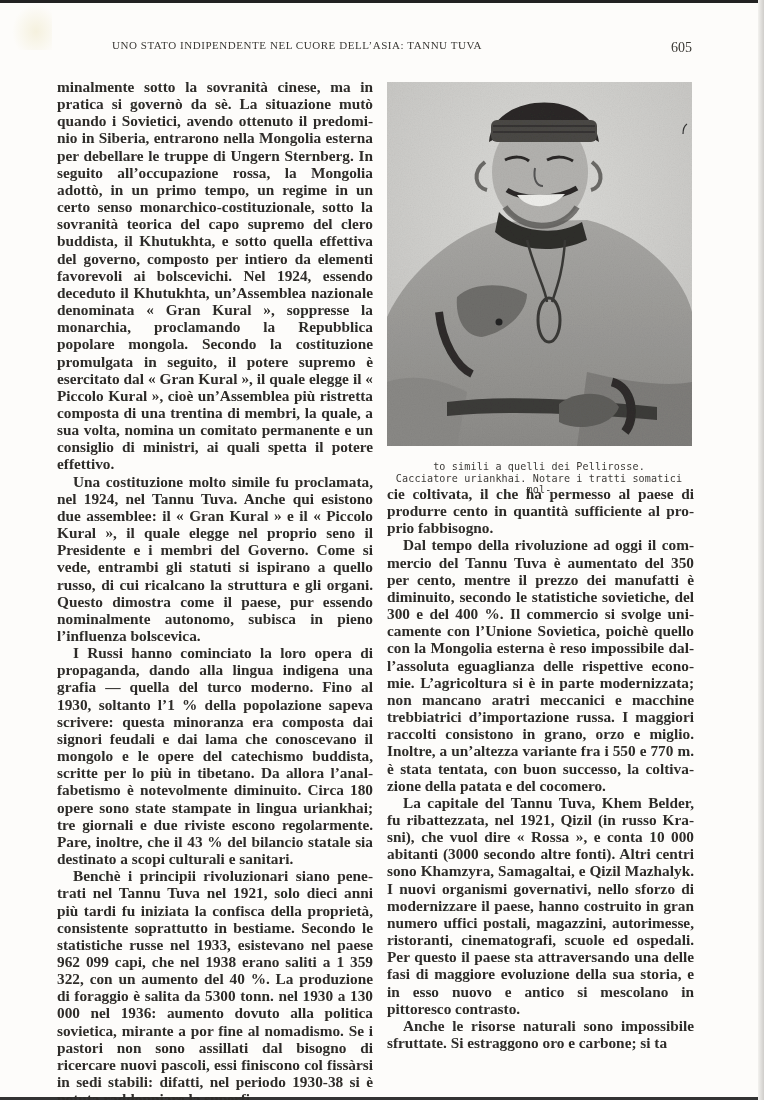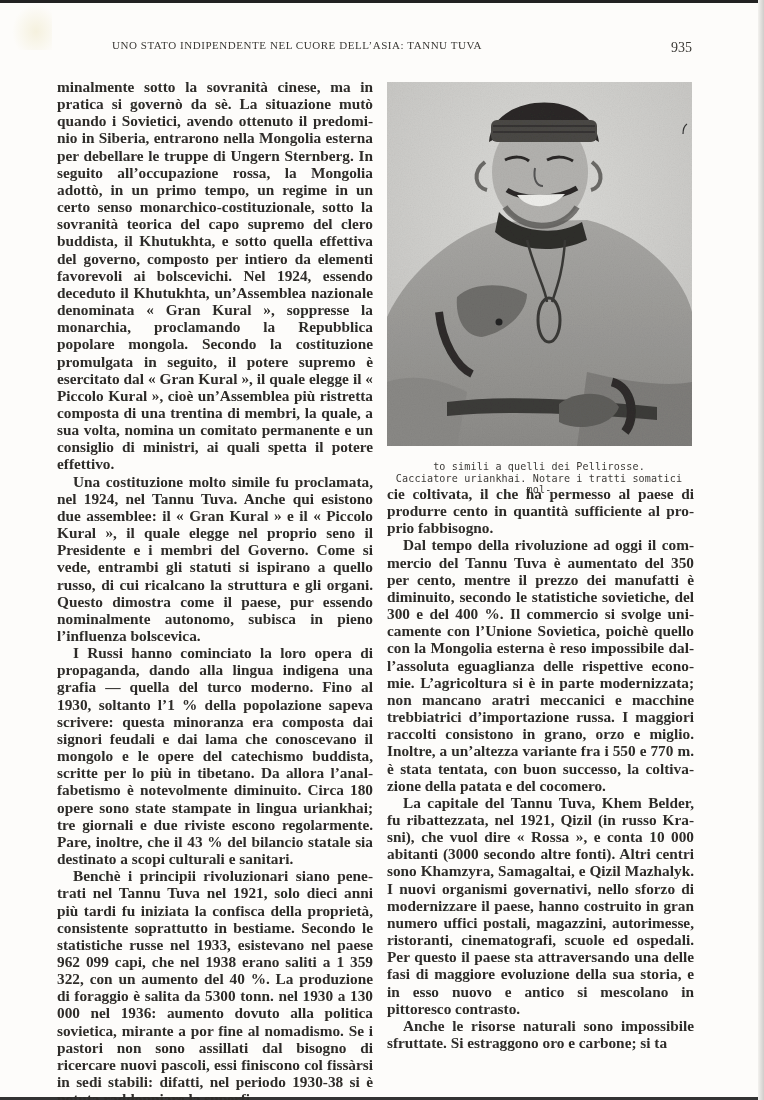--- a/index.html
+++ b/index.html
@@ -38,21 +38,21 @@
 </style>
 </head>
 <body>
 
 <div class="edge-top"></div>
 <div class="edge-bottom"></div>
 <div class="edge-right"></div>
 <div class="stain"></div>
 
 <div class="running-head">UNO STATO INDIPENDENTE NEL CUORE DELL’ASIA: TANNU TUVA</div>
-<div class="page-number">935</div>
+<div class="page-number">605</div>
 
 <div class="col col-left">
   <p>minalmente sotto la sovranità cinese, ma in pratica si governò da sè. La situazione mutò quando i Sovietici, avendo ottenuto il predo­mi­nio in Siberia, entrarono nella Mongolia esterna per debellare le truppe di Ungern Sternberg. In seguito all’occupazione rossa, la Mongolia adottò, in un primo tempo, un regi­me in un certo senso monarchico-costituziona­le, sotto la sovranità teorica del capo supre­mo del clero buddista, il Khutukhta, e sotto quella effettiva del governo, composto per in­tiero da elementi favorevoli ai bolscevichi. Nel 1924, essendo deceduto il Khutukhta, un’As­semblea nazionale denominata « Gran Kural », soppresse la monarchia, proclamando la Repub­blica popolare mongola. Secondo la costituzio­ne promulgata in seguito, il potere supremo è esercitato dal « Gran Kural », il quale elegge il « Piccolo Kural », cioè un’Assemblea più ri­stretta composta di una trentina di membri, la quale, a sua volta, nomina un comitato per­manente e un consiglio di ministri, ai quali spetta il potere effettivo.</p>
   <p class="indent">Una costituzione molto simile fu proclama­ta, nel 1924, nel Tannu Tuva. Anche qui esi­stono due assemblee: il « Gran Kural » e il « Piccolo Kural », il quale elegge nel proprio seno il Presidente e i membri del Governo. Come si vede, entrambi gli statuti si ispirano a quello russo, di cui ricalcano la struttura e gli organi. Questo dimostra come il paese, pur essendo nominalmente autonomo, subisca in pieno l’influenza bolscevica.</p>
   <p class="indent">I Russi hanno cominciato la loro opera di propaganda, dando alla lingua indigena una grafia — quella del turco moderno. Fino al 1930, soltanto l’1 % della popolazione sapeva scrivere: questa minoranza era composta dai signori feudali e dai lama che conoscevano il mongolo e le opere del catechismo buddista, scritte per lo più in tibetano. Da allora l’anal­fabetismo è notevolmente diminuito. Circa 180 opere sono state stampate in lingua uriankhai; tre giornali e due riviste escono regolarmente. Pare, inoltre, che il 43 % del bilancio statale sia destinato a scopi culturali e sanitari.</p>
   <p class="indent">Benchè i principii rivoluzionari siano pene­trati nel Tannu Tuva nel 1921, solo dieci an­ni più tardi fu iniziata la confisca della pro­prietà, consistente soprattutto in bestiame. Se­condo le statistiche russe nel 1933, esistevano nel paese 962 099 capi, che nel 1938 erano sa­liti a 1 359 322, con un aumento del 40 %. La produzione di foraggio è salita da 5300 tonn. nel 1930 a 130 000 nel 1936: aumento dovu­to alla politica sovietica, mirante a por fine al nomadismo. Se i pastori non sono assillati dal bisogno di ricercare nuovi pascoli, essi finisco­no col fissàrsi in sedi stabili: difatti, nel perio­do 1930-38 si è potuta raddoppiare la superfi­</p>
 </div>
 
 <div class="figure">
   <svg class="photo" viewBox="0 0 305 364" xmlns="http://www.w3.org/2000/svg">

